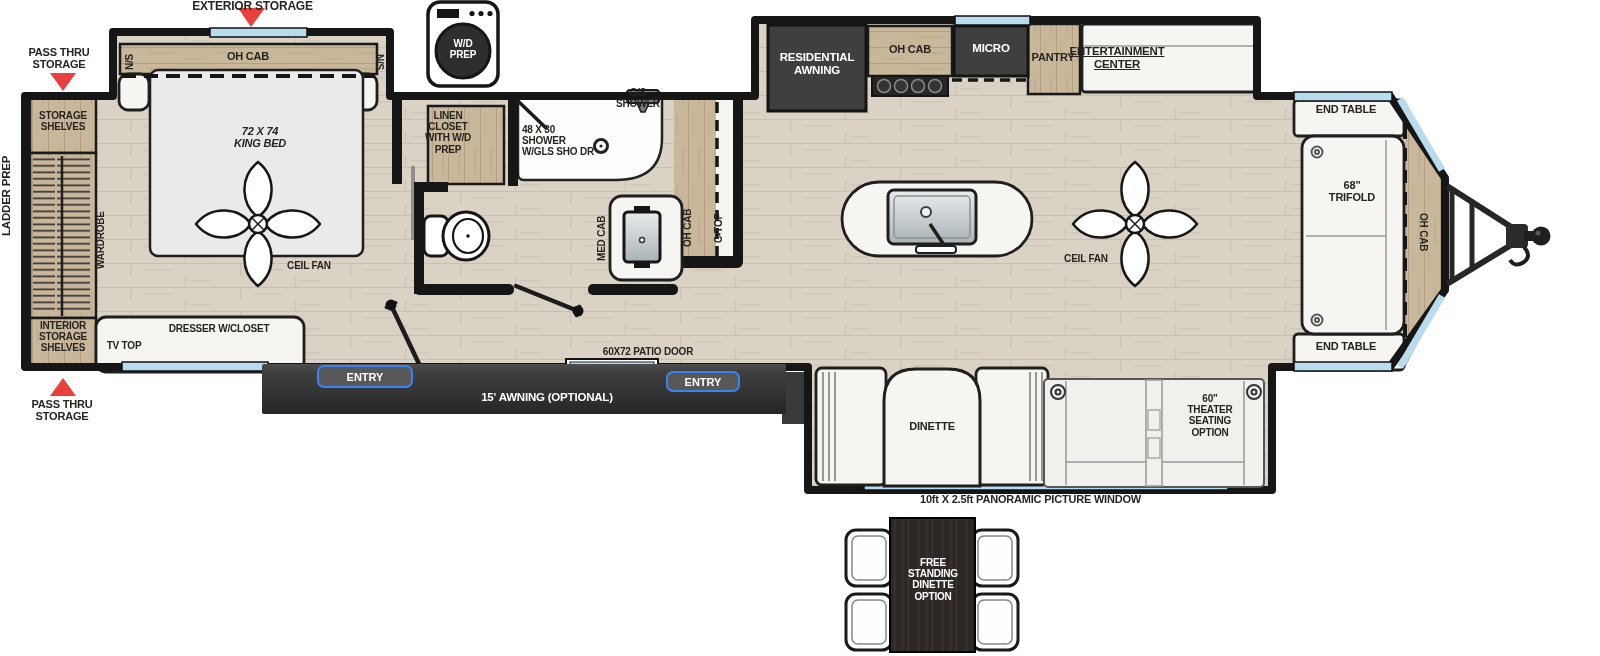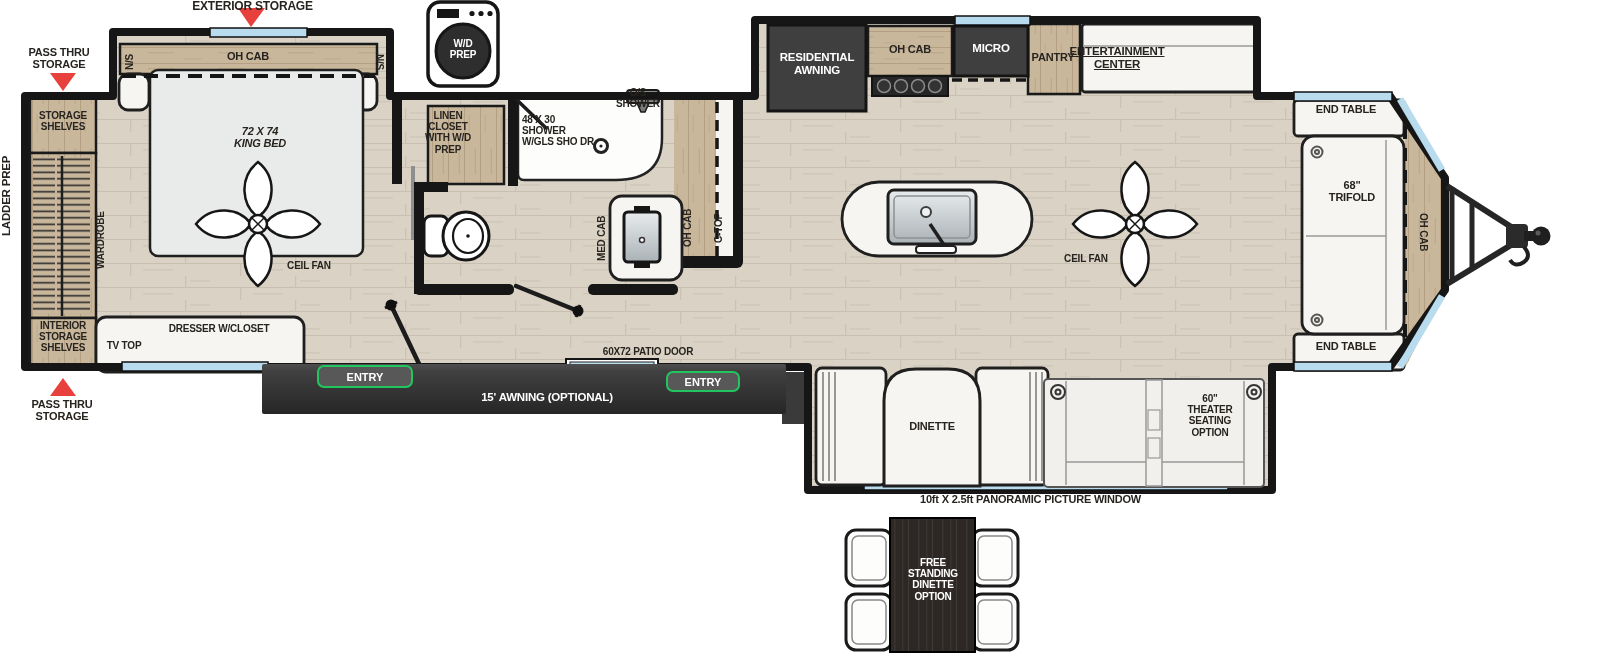--- a/index.html
+++ b/index.html
@@ -8,21 +8,21 @@
   #plan-svg{position:absolute;left:0;top:0;}
   .lbl{position:absolute;font:bold 11px/1.12 "Liberation Sans",sans-serif;color:#272420;
        text-align:center;white-space:pre-line;letter-spacing:-0.2px;}
   .lbl.s10{font-size:10px;}
   .lbl.s12{font-size:12px;}
   .lbl.s115{font-size:11.5px;}
   .lbl.w{color:#ffffff;}
   .lbl.v{writing-mode:vertical-rl;}
   .lbl.vu{writing-mode:vertical-rl;transform:rotate(180deg);}
   .lbl.left{text-align:left;}
-  .tab{position:absolute;background:#585858;border:2px solid #22c55e;border-radius:7px;
+  .tab{position:absolute;background:#585858;border:2px solid #3b82f6;border-radius:7px;
        color:#fff;display:flex;align-items:center;justify-content:center;
        font:bold 11px "Liberation Sans",sans-serif;box-sizing:border-box;}
 </style>
 </head>
 <body>
 
 <div id="stage">
 
 <svg id="plan-svg" width="1600" height="656" viewBox="0 0 1600 656">
   <defs>
@@ -307,21 +307,21 @@
 <div class="lbl" style="left:16px;top:398px;width:92px;">PASS THRU
 STORAGE</div>
 <div class="lbl w s10" style="left:437px;top:38px;width:52px;">W/D
 PREP</div>
 <div class="lbl s10" style="left:414px;top:110px;width:68px;">LINEN
 CLOSET
 WITH W/D
 PREP</div>
 <div class="lbl s10" style="left:605px;top:61px;width:66px;margin-top:26px;">O/S
 SHOWER</div>
-<div class="lbl s10 left" style="left:522px;top:114px;width:118px;">48 X 30
+<div class="lbl s10 left" style="left:522px;top:124px;width:118px;">48 X 30
 SHOWER
 W/GLS SHO DR</div>
 <div class="lbl vu s10" style="left:596px;top:208px;width:15px;height:60px;">MED CAB</div>
 <div class="lbl vu s10" style="left:682px;top:194px;width:16px;height:68px;">OH CAB</div>
 <div class="lbl vu s10" style="left:713px;top:196px;width:15px;height:64px;">C-TOP</div>
 <div class="lbl w s115" style="left:768px;top:51px;width:98px;">RESIDENTIAL
 AWNING</div>
 <div class="lbl" style="left:868px;top:43px;width:84px;">OH CAB</div>
 <div class="lbl w s115" style="left:954px;top:42px;width:74px;">MICRO</div>
 <div class="lbl" style="left:1024px;top:51px;width:58px;">PANTRY</div>

